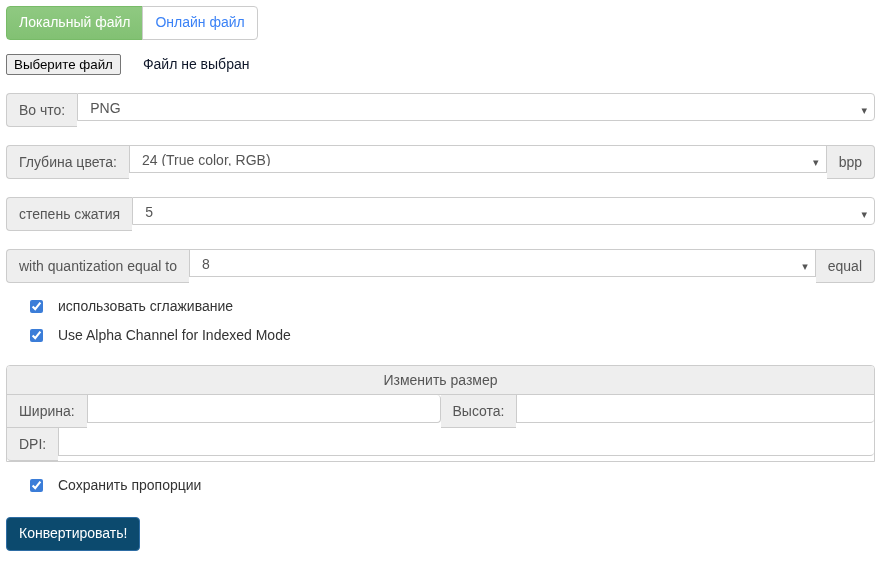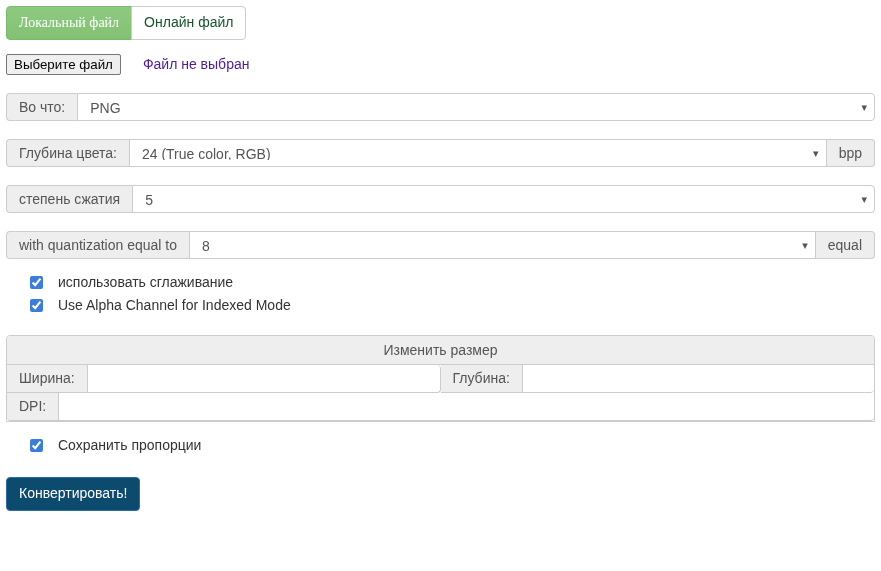--- a/index.html
+++ b/index.html
@@ -14,53 +14,52 @@
   }
   .btn-group { display: inline-flex; }
   .btn {
     display: inline-block;
     padding: 6px 12px;
     font-size: 14px;
     line-height: 1.42857;
     text-align: center;
     border: 1px solid #ccc;
     background: #fff;
-    color: #14532d;
+    color: #3b82f6;
     border-radius: 4px;
     cursor: pointer;
     user-select: none;
   }
   .btn-group .btn:first-child { border-top-right-radius: 0; border-bottom-right-radius: 0; }
   .btn-group .btn:last-child { border-top-left-radius: 0; border-bottom-left-radius: 0; margin-left: -1px; }
   .btn-success {
     background: #89c47c;
     background: linear-gradient(#8fc981,#82c173);
     border-color: #78bb68;
     color: #fff;
-    font-family: Liberation Serif, serif;
   }
   .btn-primary {
     background: #0c4a6e;
     border-color: #2e6da4;
     color: #fff;
   }
   .file-row { margin-top: 14px; display:flex; align-items:center; gap:22px;}
   .native-btn {
     font: 13.3333px Arial;
     padding: 2px 7px;
     border: 1px solid #767676;
     background: #efefef;
     border-radius: 2px;
     cursor: pointer;
   }
-  .file-status { font-size:14px; color:#4c1d95;text-align:center; }
+  .file-status { font-size:14px; color:#0f172a;text-align:center; }
   .form-group { margin-top: 18px; }
   .input-group { display:flex; width:100%; }
   .input-group-addon {
-    padding: 2px 12px;
+    padding: 8px 12px;
     font-size:14px;
     color:#555;
     background:#eee;
     border:1px solid #ccc;
     white-space: nowrap;
     display:flex;
     align-items:center;
   }
   .input-group-addon:first-child { border-right:0; border-radius:4px 0 0 4px;}
   .input-group-addon:last-child { border-left:0; border-radius:0 4px 4px 0;}
@@ -180,35 +179,35 @@
     </div>
     <span class="input-group-addon">equal</span>
   </div>
 </div>
 
 
 <div class="checkbox-row">
   <input type="checkbox" checked="" style="">
   <label>использовать сглаживание</label>
 </div>
-<div class="checkbox-row" style="margin-top:4px;">
+<div class="checkbox-row" style="margin-top:10px;">
   <input type="checkbox" checked="" style="">
   <label>Use Alpha Channel for Indexed Mode</label>
 </div>
 
 
 <div class="panel">
   <div class="panel-header">Изменить размер</div>
   <div class="panel-row">
     <div class="input-group">
       <span class="input-group-addon" style="border-left:0;">Ширина:</span>
       <input type="text" class="form-control" style="">
     </div>
     <div class="input-group">
-      <span class="input-group-addon">Глубина:</span>
+      <span class="input-group-addon">Высота:</span>
       <input type="text" class="form-control" style="border-right: 0px;">
     </div>
   </div>
   <div class="panel-row2">
     <div class="input-group">
       <span class="input-group-addon" style="border-left:0; border-radius:0 0 0 4px;">DPI:</span>
       <input type="text" class="form-control" style="border-right: 0px;">
     </div>
   </div>
 </div>

